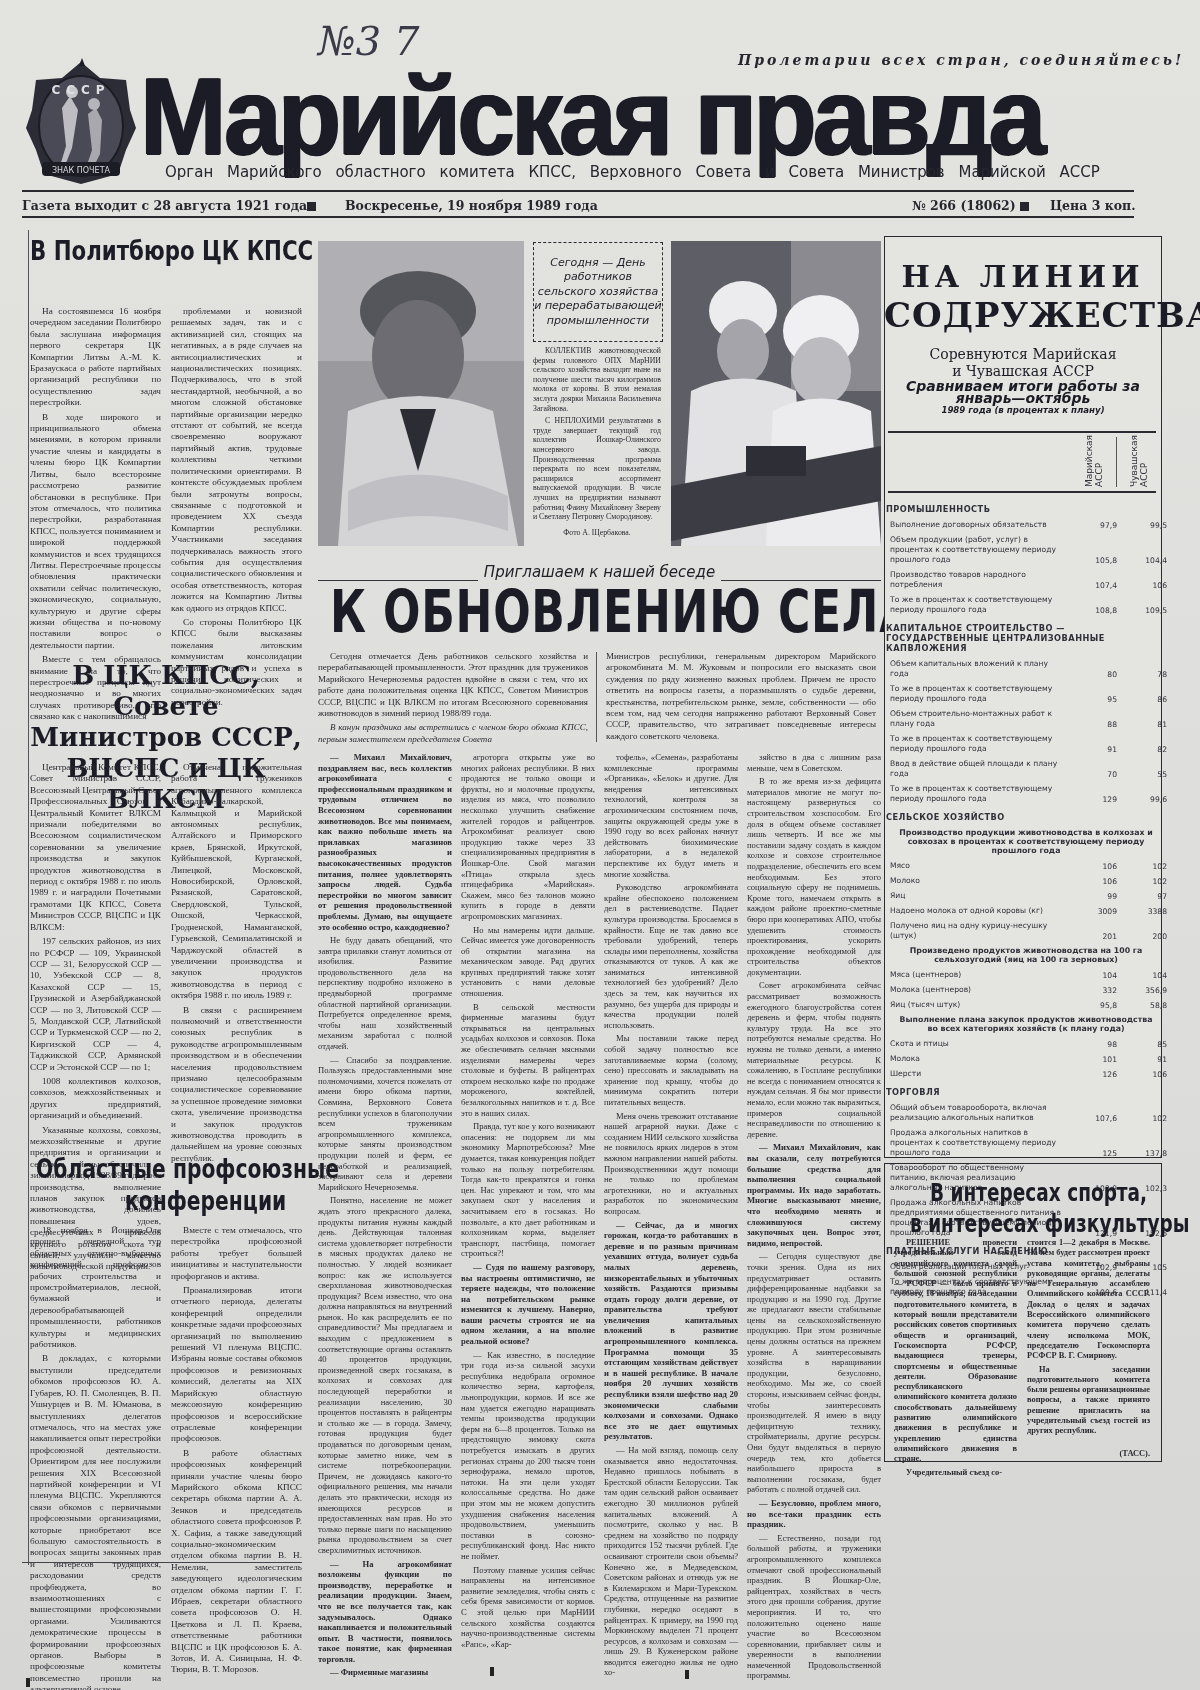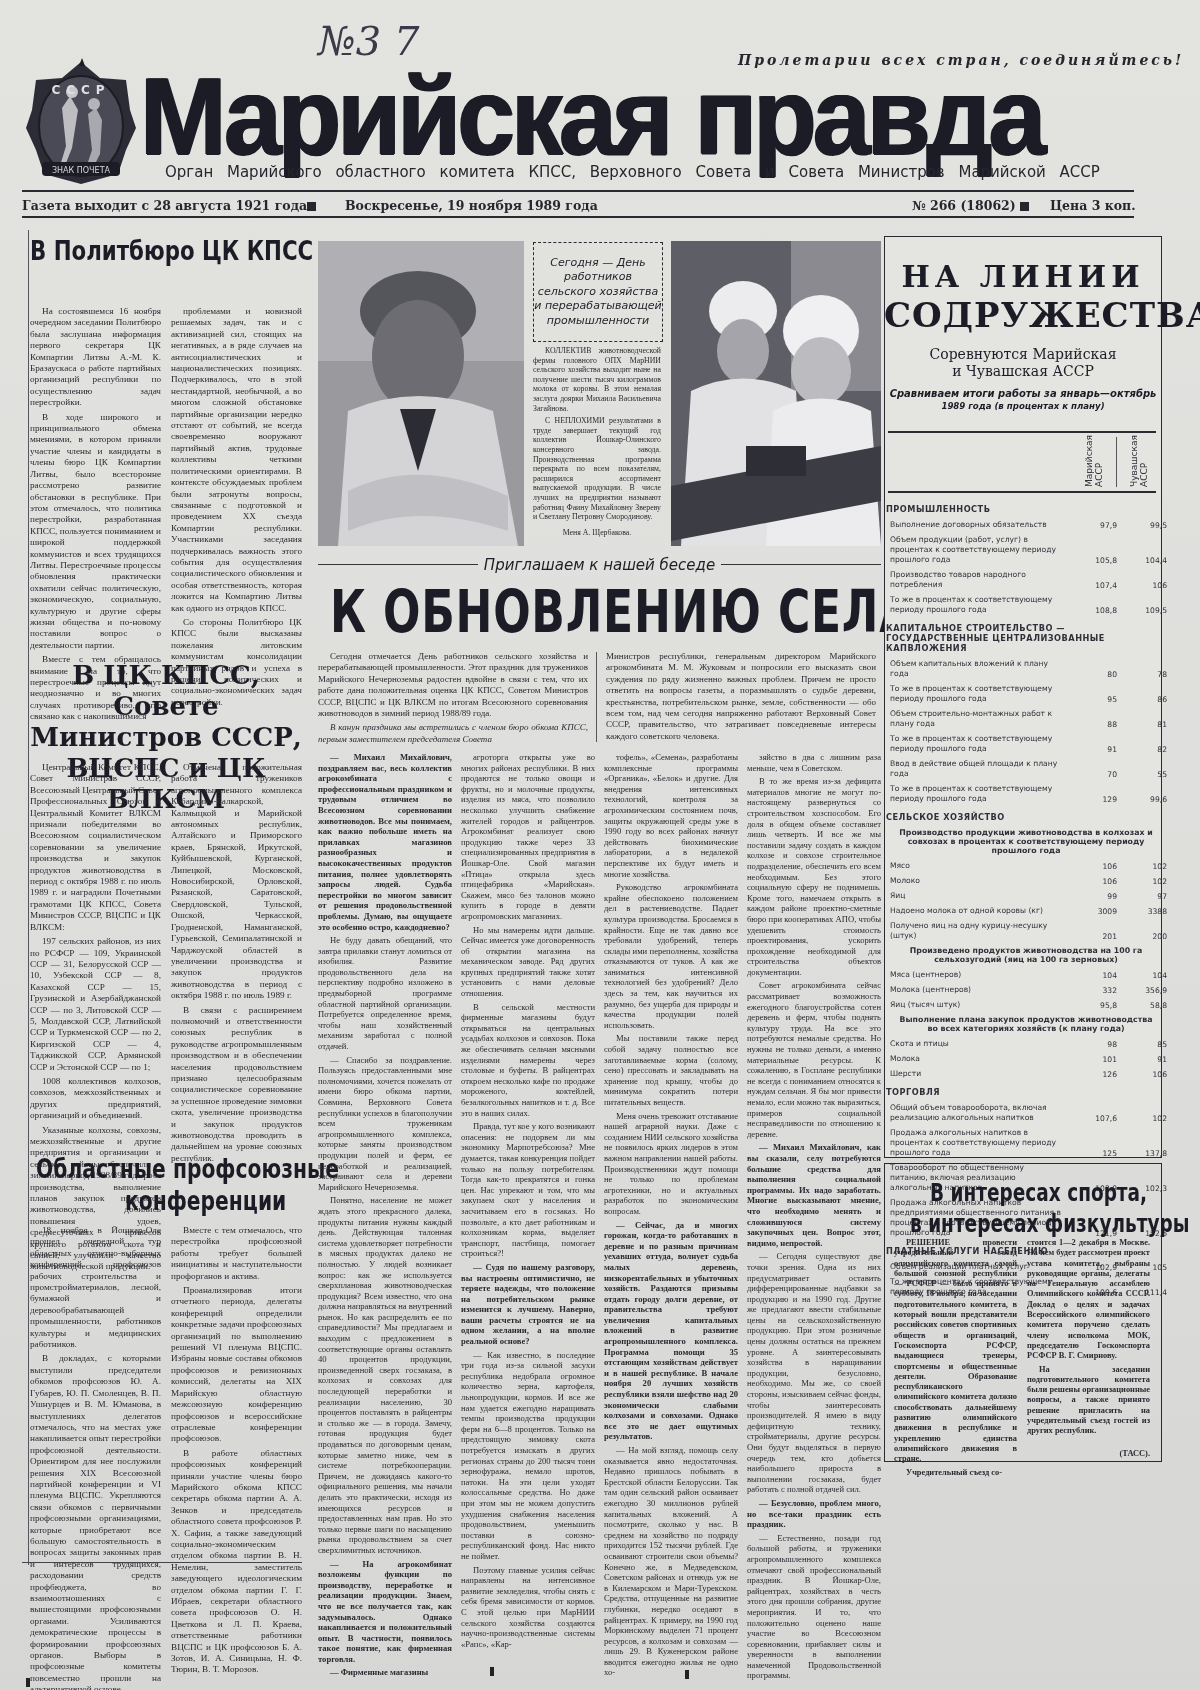--- a/index.html
+++ b/index.html
@@ -138,39 +138,39 @@
       <path d="M30 250 Q100 215 190 255 L190 290 Q100 260 30 290 Z" fill="#c0c0c4"></path>
     </svg>
   </div>
 
   <div class="abs" style="left:533px; top:242px; width:128px; height:98px; border:1.5px dashed #2a2a32; display:flex; align-items:center; justify-content:center; text-align:center; font-family:'DejaVu Sans', sans-serif; font-style:italic; font-size:11px; line-height:14.5px; color:#1f1f28;">
     <div>Сегодня — День работников сельского хозяйства и перерабатывающей промышленности</div>
   </div>
   <div class="abs col-text" style="left:533px; top:346px; width:128px; font-size:7.8px; line-height:9.6px;">
     <p>КОЛЛЕКТИВ животноводческой фермы головного ОПХ МарНИИ сельского хозяйства выходит ныне на получение шести тысяч килограммов молока от коровы. В этом немалая заслуга доярки Михаила Васильевича Загайнова.</p>
     <p>С НЕПЛОХИМИ результатами в труде завершает текущий год коллектив Йошкар-Олинского консервного завода. Производственная программа перекрыта по всем показателям, расширился ассортимент выпускаемой продукции. В числе лучших на предприятии называют работниц Фаину Михайловну Звереву и Светлану Петровну Смородинову.</p>
-    <p style="text-align:center; text-indent:0; margin-top:6px;">Меня А. Щербакова.</p>
+    <p style="text-align:center; text-indent:0; margin-top:6px;">Фото А. Щербакова.</p>
   </div>
 
   <div class="abs photo" style="left:671px; top:241px; width:210px; height:305px;">
     <svg width="210" height="305" viewBox="0 0 210 305">
       <rect width="210" height="305" fill="#5e5e66"></rect>
       <rect x="120" y="0" width="90" height="150" fill="#8a8a90"></rect>
       <ellipse cx="72" cy="70" rx="34" ry="30" fill="#ececee"></ellipse>
       <ellipse cx="72" cy="110" rx="26" ry="32" fill="#a4a4aa"></ellipse>
       <path d="M10 305 L20 150 Q72 125 125 150 L135 305 Z" fill="#e2e2e4"></path>
       <ellipse cx="150" cy="90" rx="38" ry="36" fill="#f0f0f2"></ellipse>
       <ellipse cx="150" cy="130" rx="30" ry="34" fill="#bcbcc0"></ellipse>
       <path d="M95 305 L102 170 Q150 145 200 170 L210 305 Z" fill="#ececee"></path>
       <path d="M0 245 L210 205 L210 260 L0 300 Z" fill="#3c3c44"></path>
       <rect x="75" y="205" width="60" height="30" fill="#2e2e36"></rect>
     </svg>
   </div>
 
-  <div class="abs" style="left:318px; top:564px; width:563px; height:1px; display:flex; align-items:center;">
+  <div class="abs" style="left:318px; top:580px; width:563px; height:1px; display:flex; align-items:flex-end;">
     <div style="flex:1; height:1px; background:#33333a;"></div>
     <div style="padding:0 6px; font-family:'DejaVu Sans', sans-serif; font-style:italic; font-size:15px; color:#1f1f28; white-space:nowrap;">Приглашаем к нашей беседе</div>
     <div style="flex:1; height:1px; background:#33333a;"></div>
   </div>
   <div class="abs hd-cond" style="left:330px; top:578px; font-size:58px; transform:scaleX(0.76); letter-spacing:1px;">К ОБНОВЛЕНИЮ СЕЛА</div>
 
   <div class="abs col-text" style="left:318px; top:651px; width:270px; font-size:9px;">
     <p>Сегодня отмечается День работников сельского хозяйства и перерабатывающей промышленности. Этот праздник для тружеников Марийского Нечерноземья радостен вдвойне в связи с тем, что их работе дана положительная оценка ЦК КПСС, Советом Министров СССР, ВЦСПС и ЦК ВЛКСМ по итогам Всесоюзного соревнования животноводов в зимний период 1988/89 года.</p>
     <p style="font-style:italic;">В канун праздника мы встретились с членом бюро обкома КПСС, первым заместителем председателя Совета</p>
   </div>
@@ -213,21 +213,21 @@
       <p class="bold">— Безусловно, проблем много, но все-таки праздник есть праздник.</p>
       <p>— Естественно, позади год большой работы, и труженики агропромышленного комплекса отмечают свой профессиональный праздник. В Йошкар-Оле, райцентрах, хозяйствах в честь этого дня прошли собрания, другие мероприятия. И то, что положительно оценено наше участие во Всесоюзном соревновании, прибавляет силы и уверенности в выполнении намеченной Продовольственной программы.</p>
     </div>
 
   <div class="abs box" style="left:884px; top:236px; width:276px; height:920px; background:#e4e4e1;"></div>
   <div class="abs" style="left:884px; top:258px; width:278px; text-align:center; font-family:'DejaVu Serif', serif; font-weight:bold; color:#1c1c26;">
     <div style="font-size:30px; letter-spacing:5px; line-height:38px;">НА ЛИНИИ</div>
     <div style="font-size:34px; letter-spacing:1px; line-height:38px;">СОДРУЖЕСТВА</div>
     <div style="font-size:14px; line-height:17px; margin-top:12px; font-weight:normal;">Соревнуются Марийская</div>
     <div style="font-size:14px; line-height:17px; font-weight:normal;">и Чувашская АССР</div>
-    <div style="font-family:'DejaVu Sans', sans-serif; font-size:10px; font-style:italic; font-weight:bold; line-height:12px; margin-top:8px;">Сравниваем итоги работы за январь—октябрь</div>
+    <div style="font-family:'DejaVu Sans', sans-serif; font-size:14px; font-style:italic; font-weight:bold; line-height:12px; ">Сравниваем итоги работы за январь—октябрь</div>
     <div style="font-family:'DejaVu Sans', sans-serif; font-size:8.6px; font-style:italic; font-weight:bold; line-height:12px;">1989 года (в процентах к плану)</div>
   </div>
   <div class="abs rule" style="left:888px; top:431px; width:268px; height:1.5px;"></div>
   <div class="abs" style="left:1084px; top:437px; height:50px; display:flex; gap:12px;">
     <div class="vhead">Марийская АССР</div>
     <div style="width:1px; background:#55555c;"></div>
     <div class="vhead">Чувашская АССР</div>
   </div>
   <div class="abs rule" style="left:888px; top:491px; width:268px; height:1.5px;"></div>
   <div class="abs stats" style="left:886px; top:496px; width:280px;" id="stats">

